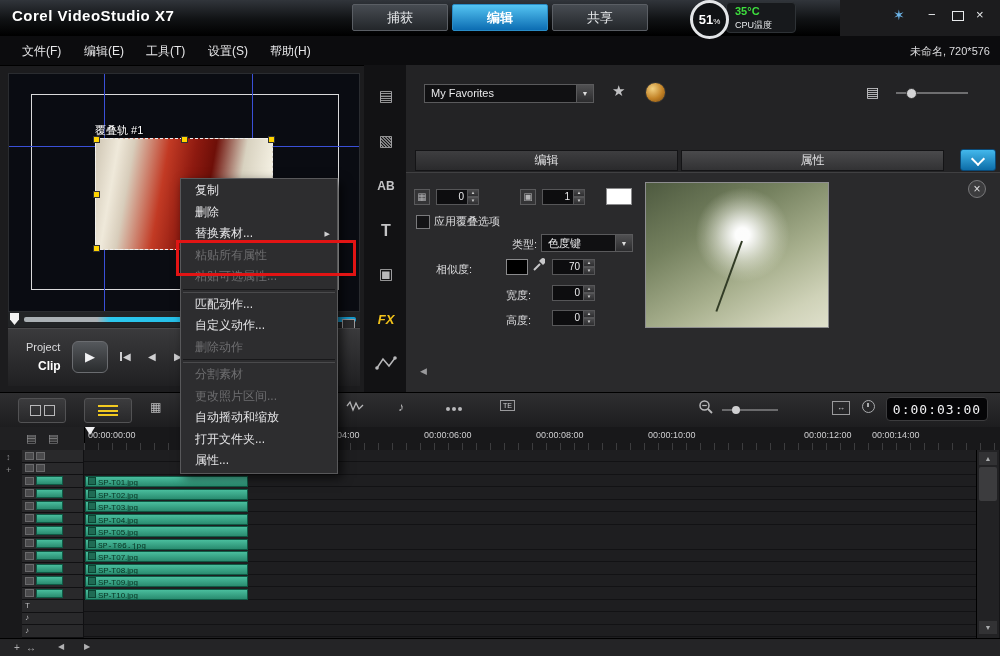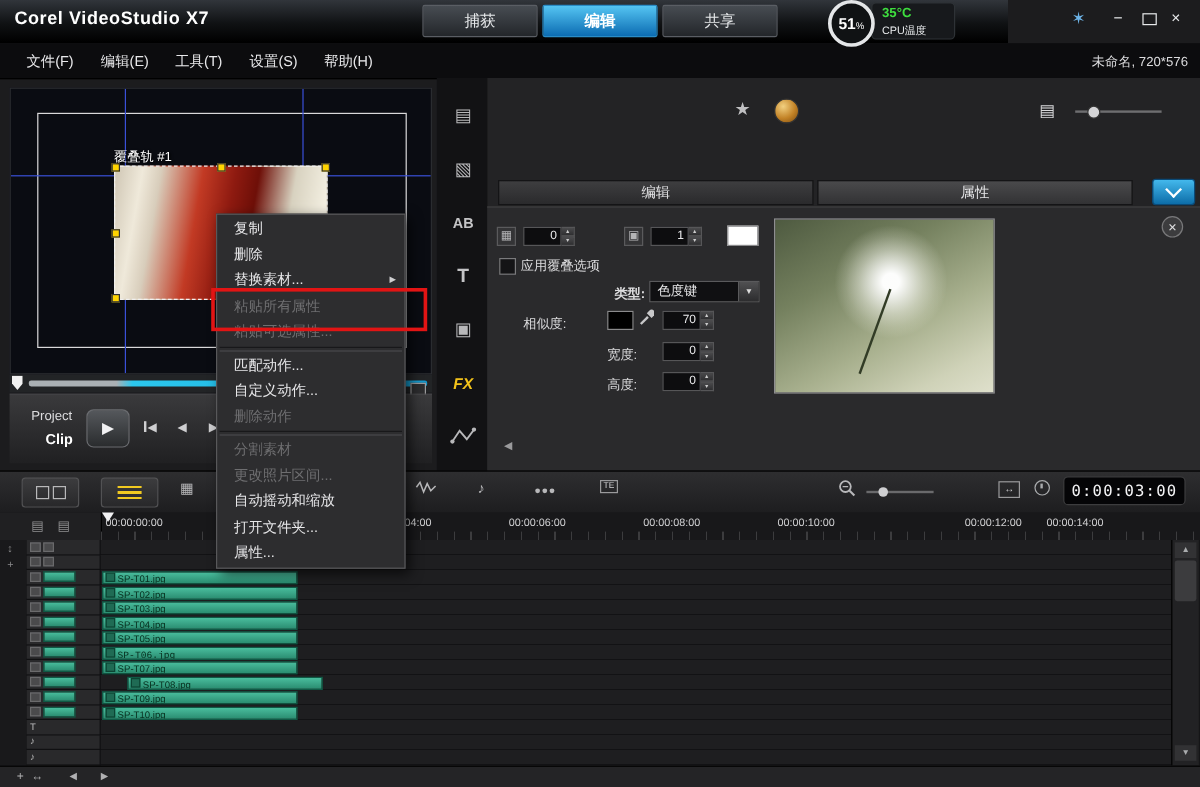--- a/index.html
+++ b/index.html
@@ -229,20 +229,24 @@
   <div class="mid-ic fx" style="top:306px;">FX</div>
   <div class="mid-ic" style="top:350px;">
     <svg width="22" height="16">
         <polyline points="2,13 8,4 14,11 20,3" fill="none" stroke="#b8b8ba" stroke-width="1.5"></polyline>
         <circle cx="2" cy="13" r="1.8" fill="#b8b8ba"></circle>
         <circle cx="20" cy="3" r="1.8" fill="#b8b8ba"></circle>
       </svg>
   </div>
 
   <div id="right-panel"></div>
+  <div class="dd" style="left:424px;top:84px;width:170px;height:19px;">
+    <span class="dd-val">My Favorites</span>
+    <span class="dd-btn">▼</span>
+  </div>
   <span id="star-ic">★</span>
   <span id="ball-ic"></span>
   <span id="view-ic">▤</span>
   <div id="size-slider">
     <span id="size-knob"></span>
   </div>
 
   <div class="opt-tab" style="left:415px;width:263px;">编辑</div>
   <div class="opt-tab active" style="left:681px;width:263px;">属性</div>
   <div id="blue-btn"><span class="chev"></span></div>
@@ -264,21 +268,21 @@
     <span class="spin-btns">
         <i>▲</i>
         <i>▼</i>
       </span>
   </div>
   <span class="swatch" style="left:606px;top:188px;width:26px;height:17px;background:#fff;"></span>
 
   <span id="chk-box"></span>
   <span class="opt-lbl" style="left:434px;top:214px;">应用覆叠选项</span>
 
-  <span class="opt-lbl" style="left:512px;top:237px;font-weight:bold;">类型:</span>
+  <span class="opt-lbl" style="left:512px;top:237px;">类型:</span>
   <div class="dd" style="left:541px;top:234px;width:92px;height:18px;">
     <span class="dd-val">色度键</span>
     <span class="dd-btn">▼</span>
   </div>
 
   <span class="opt-lbl" style="left:436px;top:262px;">相似度:</span>
   <span class="swatch" style="left:506px;top:259px;width:22px;height:16px;background:#000;"></span>
   <span class="abs" style="left:532px;top:257px;">
     <svg width="13" height="15">
         <line x1="2" y1="13" x2="8" y2="7" stroke="#c8c8ca" stroke-width="2"></line>
@@ -428,21 +432,21 @@
         <span>♪</span>
       </div>
 
     <div class="clip" style="top:26px;"><i class="clip-ic"></i><span>SP-T01.jpg</span></div>
     <div class="clip" style="top:38.5px;"><i class="clip-ic"></i><span>SP-T02.jpg</span></div>
     <div class="clip" style="top:51px;"><i class="clip-ic"></i><span>SP-T03.jpg</span></div>
     <div class="clip" style="top:63.5px;"><i class="clip-ic"></i><span>SP-T04.jpg</span></div>
     <div class="clip" style="top:76px;"><i class="clip-ic"></i><span>SP-T05.jpg</span></div>
     <div class="clip" style="top:88.5px;font-family:Liberation Mono, monospace;"><i class="clip-ic"></i><span>SP-T06.jpg</span></div>
     <div class="clip" style="top:101px;"><i class="clip-ic"></i><span>SP-T07.jpg</span></div>
-    <div class="clip" style="top:113.5px;margin-left:21px;"><i class="clip-ic"></i><span>SP-T08.jpg</span></div>
+    <div class="clip" style="top:113.5px;"><i class="clip-ic"></i><span>SP-T08.jpg</span></div>
     <div class="clip" style="top:126px;"><i class="clip-ic"></i><span>SP-T09.jpg</span></div>
     <div class="clip" style="top:138.5px;"><i class="clip-ic"></i><span>SP-T10.jpg</span></div>
 
     <div id="trk-scroll">
       <span class="scr-btn" style="top:2px;">▲</span>
       <span id="scr-thumb"></span>
       <span class="scr-btn" style="top:171px;">▼</span>
     </div>
   </div>
 

